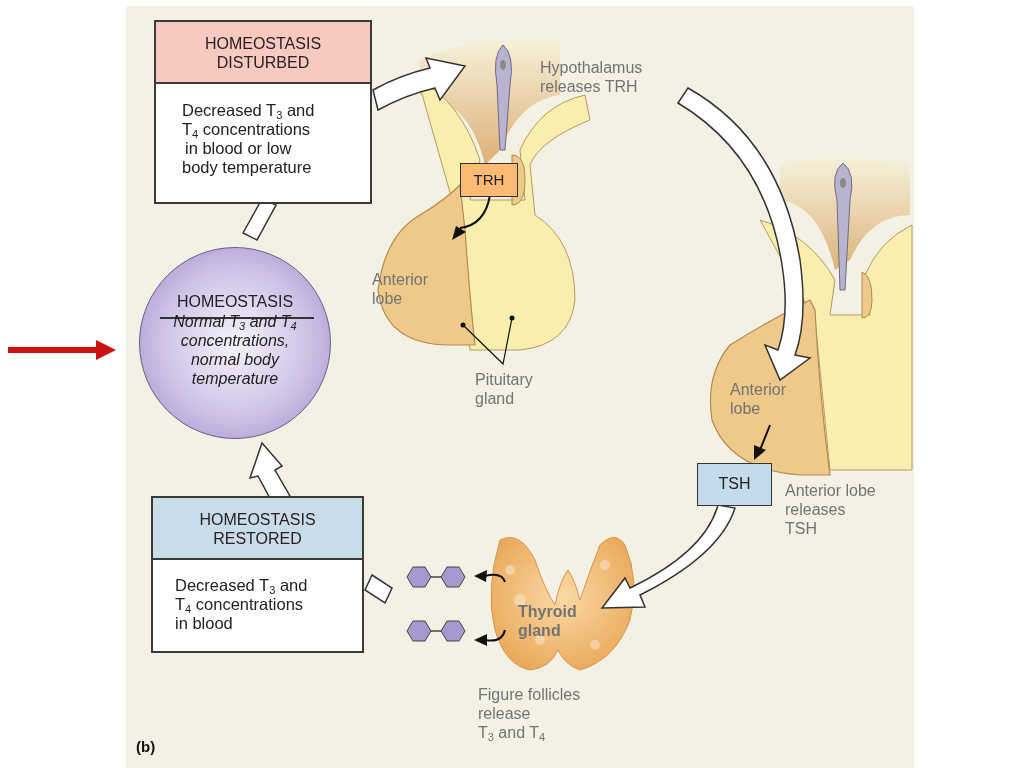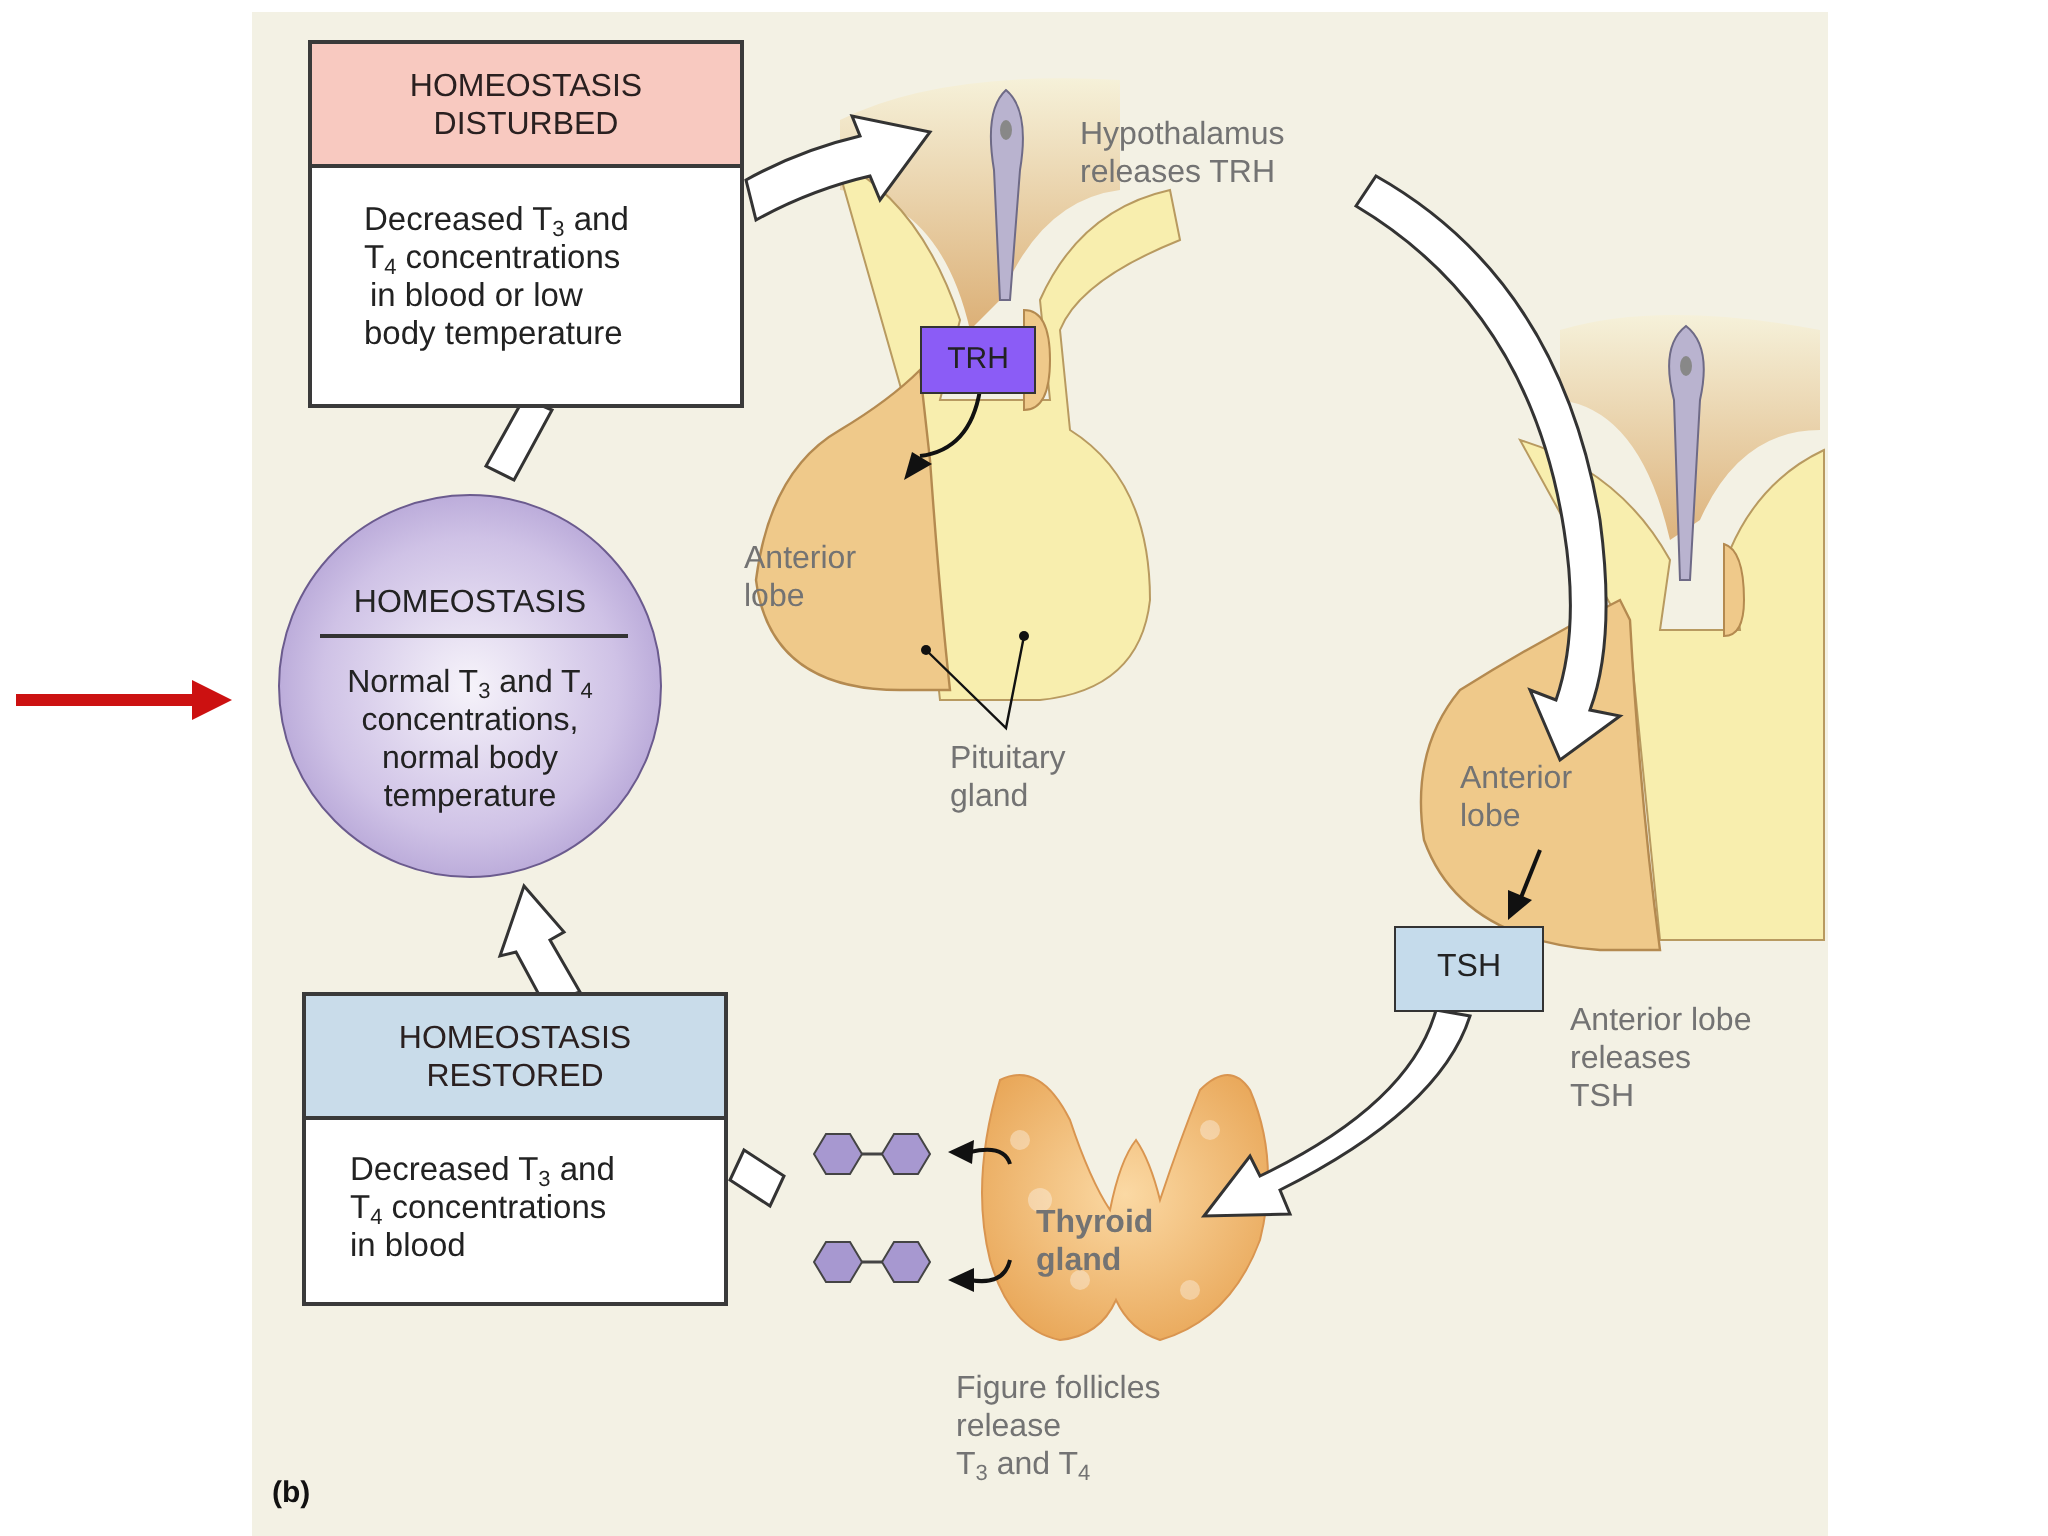--- a/index.html
+++ b/index.html
@@ -118,21 +118,21 @@
     <div><span>Decreased T</span><sub>3</sub><span> and</span></div>
     <div><span>T</span><sub>4</sub><span> concentrations</span></div>
     <div style="padding-left:3px"><span>in blood or low</span></div>
     <div><span>body temperature</span></div>
   </div>
 </div>
 
 <div id="circle">
   <div style="position:absolute;left:0;right:0;top:45px;text-align:center;font-size:16px;color:#222;">HOMEOSTASIS</div>
   <div style="position:absolute;left:20px;right:16px;top:69px;height:1.5px;background:#333;"></div>
-  <div style="position:absolute;left:0;right:0;top:84px;text-align:center;font-size:16px;line-height:19px;color:#222;">
+  <div style="position:absolute;left:0;right:0;top:64px;text-align:center;font-size:16px;line-height:19px;color:#222;font-style:italic;">
     <div><span>Normal T</span><sub>3</sub><span> and T</span><sub>4</sub></div>
     <div>concentrations,</div>
     <div>normal body</div>
     <div>temperature</div>
   </div>
 </div>
 
 <div class="box" style="left:151px;top:496px;width:213px;height:157px;">
   <div class="hdr" style="background:#c9dcea;height:62px;padding-top:12px;">
     <div>HOMEOSTASIS</div>
@@ -143,37 +143,37 @@
     <div><span>T</span><sub>4</sub><span> concentrations</span></div>
     <div>in blood</div>
   </div>
 </div>
 
 <div class="lbl" style="left:540px;top:58px;width:130px;">
   <div>Hypothalamus</div>
   <div>releases TRH</div>
 </div>
 
-<div class="tag" style="left:460px;top:163px;width:58px;height:34px;line-height:31px;background:#8b5cf6;">TRH</div>
+<div class="tag" style="left:460px;top:163px;width:58px;height:34px;line-height:31px;background:#fdba74;">TRH</div>
 
 <div class="lbl" style="left:372px;top:270px;width:70px;">
   <div>Anterior</div>
   <div>lobe</div>
 </div>
 <div class="lbl" style="left:475px;top:370px;width:80px;">
   <div>Pituitary</div>
   <div>gland</div>
 </div>
 
 <div class="lbl" style="left:730px;top:380px;width:70px;">
   <div>Anterior</div>
   <div>lobe</div>
 </div>
 <div class="tag" style="left:697px;top:463px;width:75px;height:43px;line-height:40px;background:#c5dbeb;font-size:16px;">TSH</div>
-<div class="lbl" style="left:785px;top:481px;width:120px;margin-top:20px;">
+<div class="lbl" style="left:785px;top:481px;width:120px;">
   <div>Anterior lobe</div>
   <div>releases</div>
   <div>TSH</div>
 </div>
 
 <div class="lbl" style="left:518px;top:602px;width:80px;font-weight:bold;">
   <div>Thyroid</div>
   <div>gland</div>
 </div>
 <div class="lbl" style="left:478px;top:685px;width:150px;">

